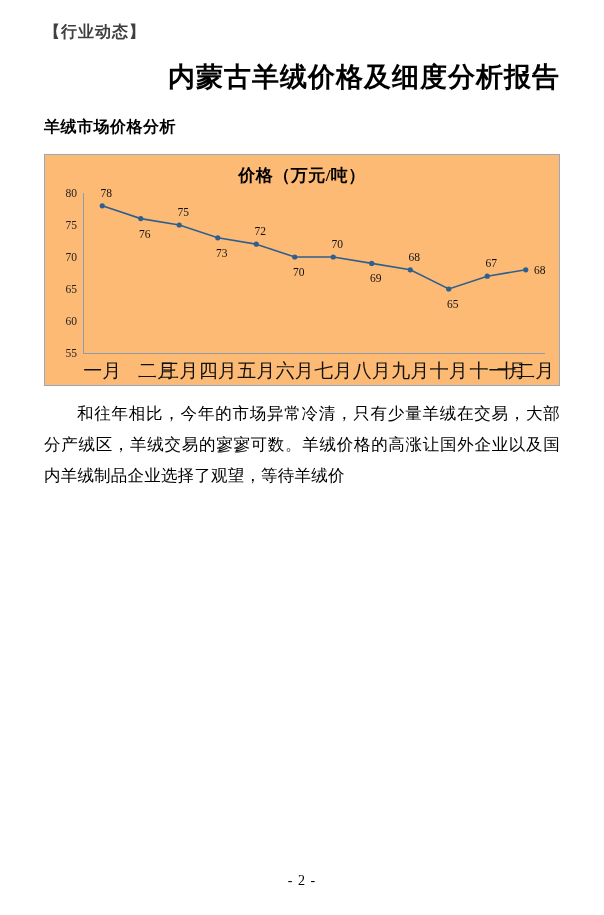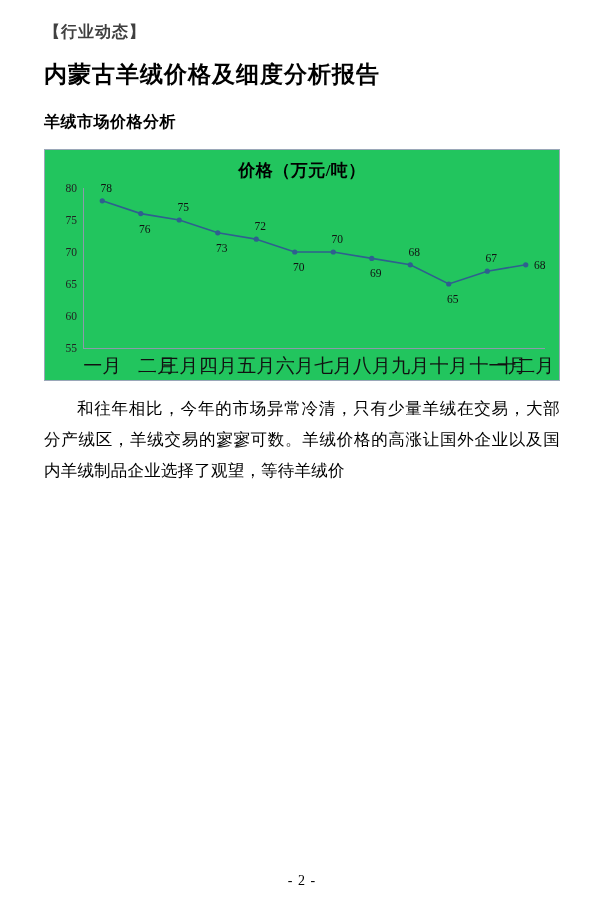--- a/index.html
+++ b/index.html
@@ -23,22 +23,22 @@
   }
   .tag-line {
     font-family: Liberation Serif, serif;
     font-size: 16px;
     font-weight: bold;
     color: #404040;
     letter-spacing: 1px;
     margin: 4px 0 0 0;
   }
   .doc-title {
-    text-align: left;
-    font-size: 23px;
+    text-align: right;
+    font-size: 27px;
     font-weight: bold;
     letter-spacing: 1px;
     margin: 16px 0 0 0;
     font-family: "Liberation Serif", serif;
   }
   .subtitle {
     font-size: 16px;
     font-weight: bold;
     margin: 22px 0 0 0;
     letter-spacing: 0.5px;
@@ -59,21 +59,21 @@
     letter-spacing: 0.2px;
   }
   
   .chart-box {
     margin: 16px 0 0 0;
     border: 1px solid #9aa7b8;
     width: 516px;
     height: 232px;
     box-sizing: border-box;
     position: relative;
-    background: #22c55e;
+    background: #fdba74;
   }
   .chart-title {
     text-align: center;
     font-size: 17px;
     font-weight: bold;
     margin-top: 9px;
     letter-spacing: 0.5px;
   }
   .plot-wrap {
     position: absolute;

